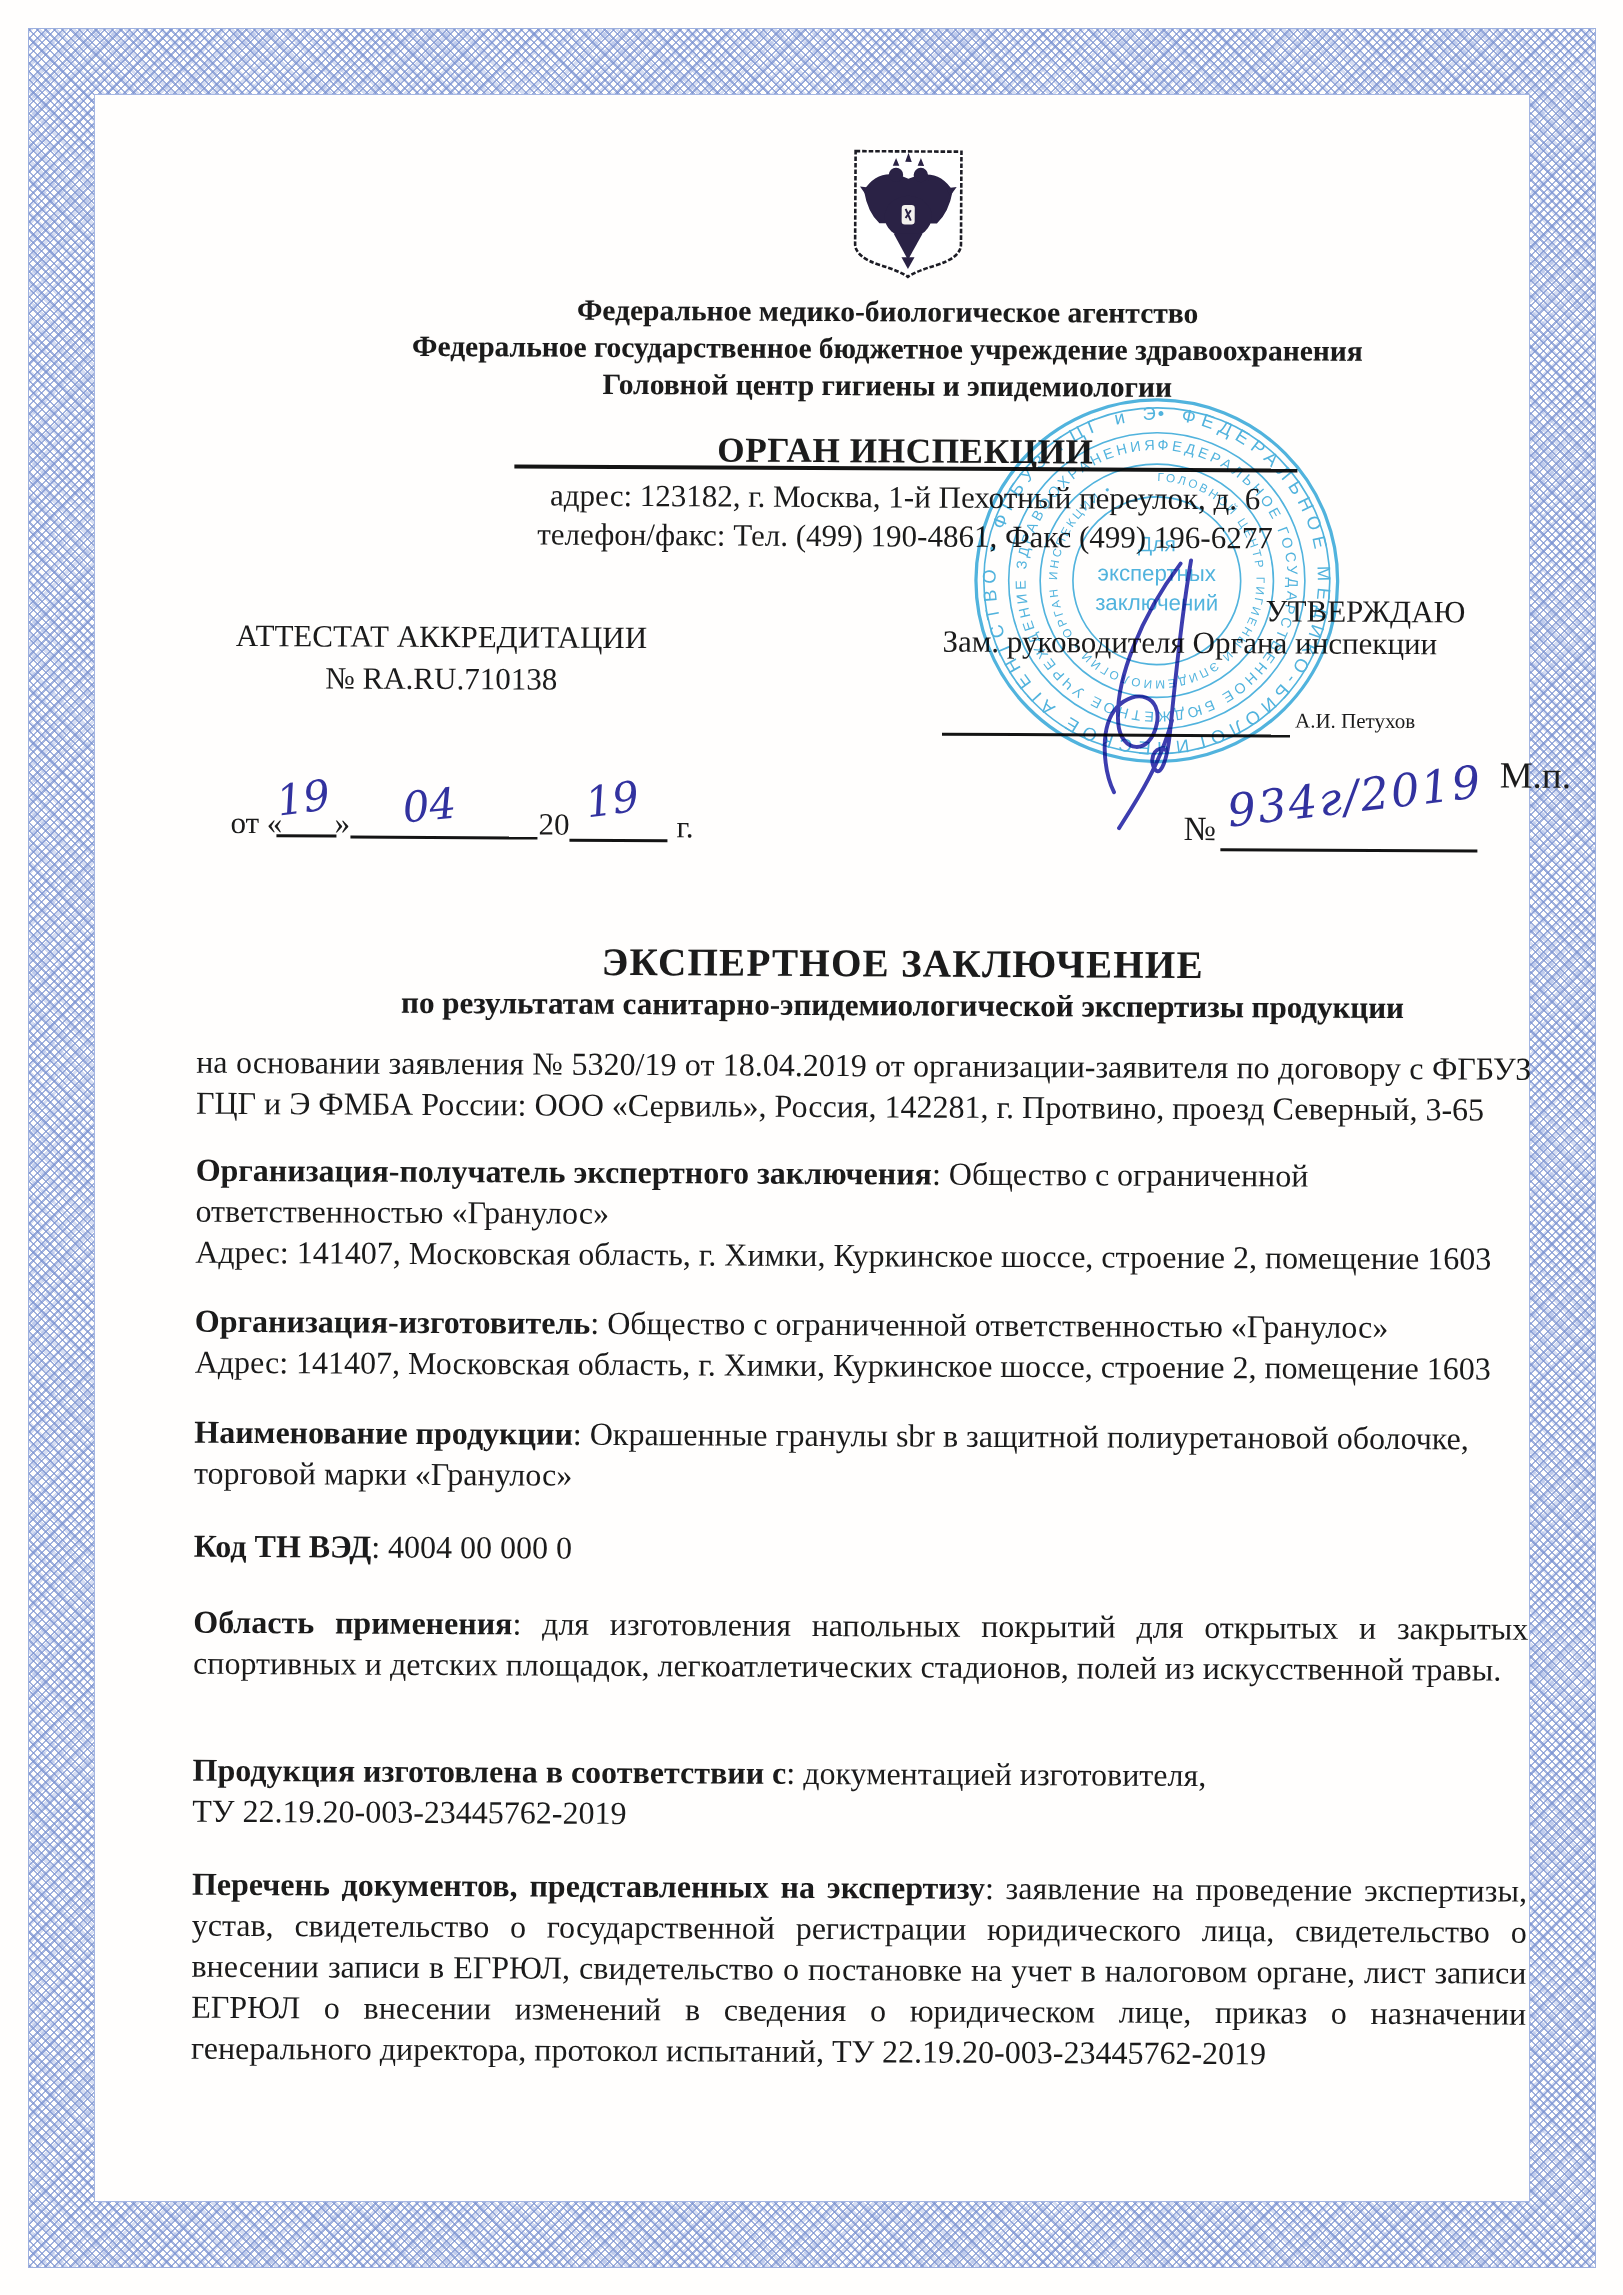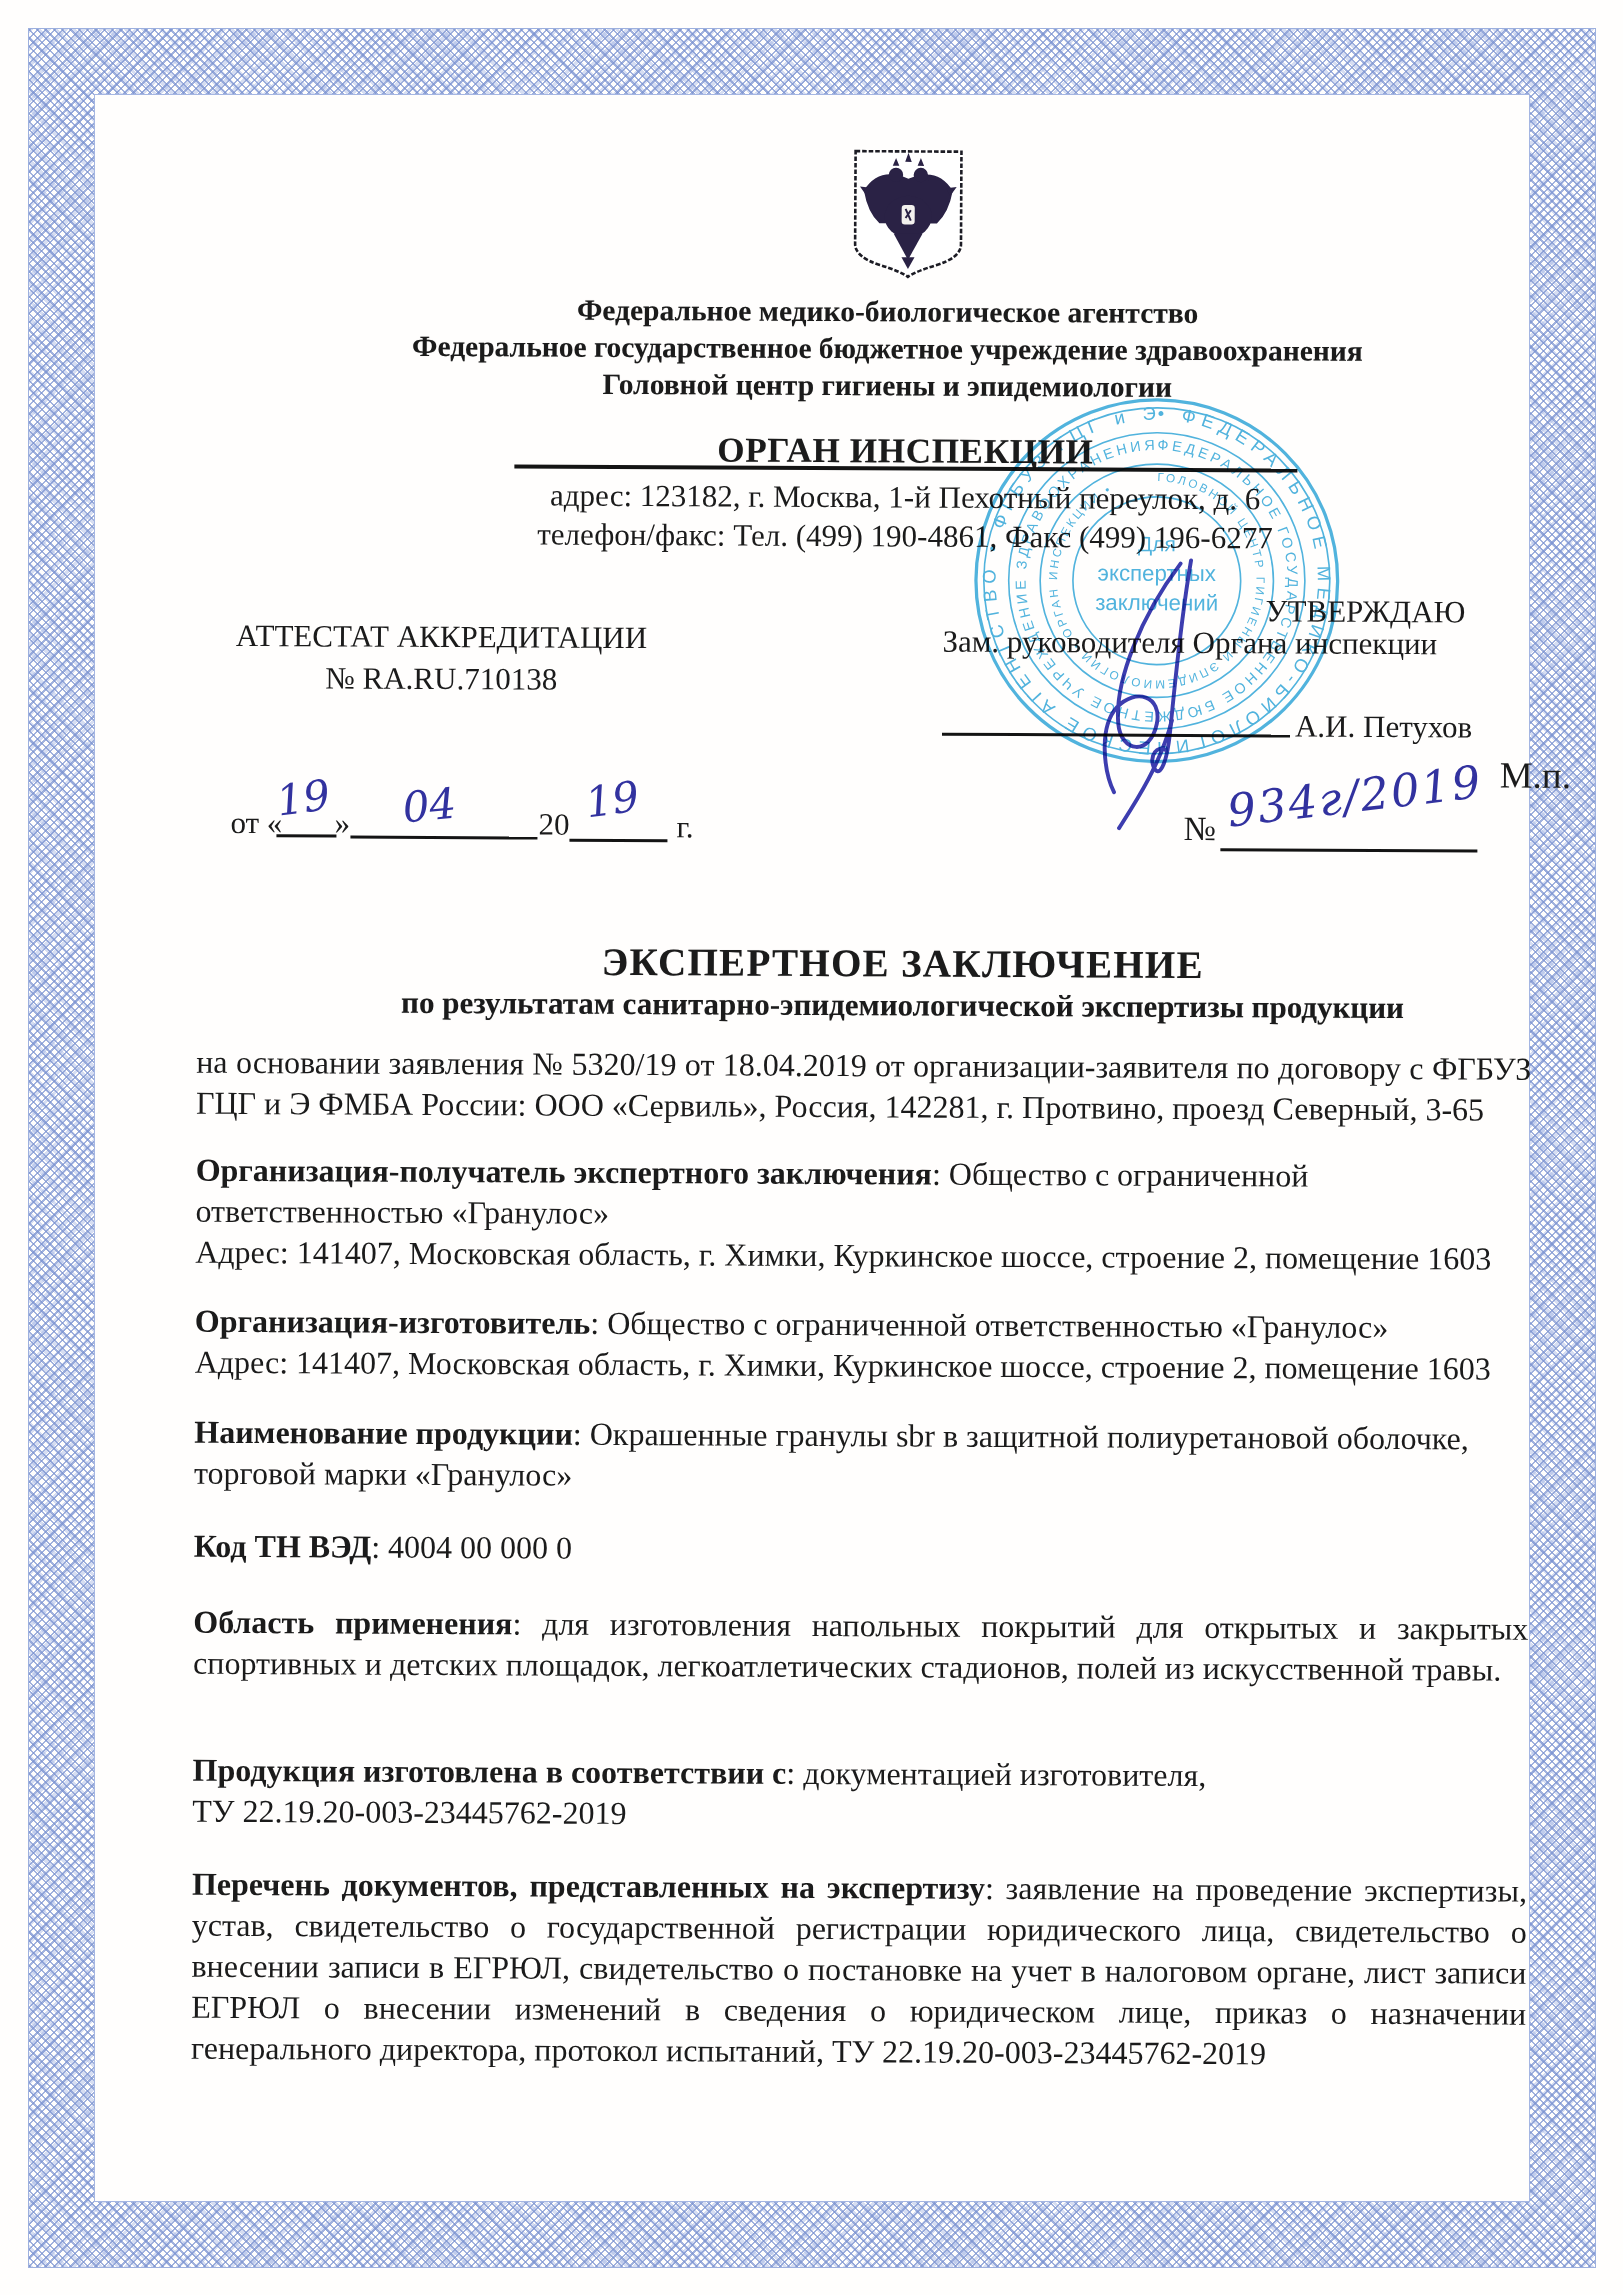--- a/index.html
+++ b/index.html
@@ -24,21 +24,21 @@
   .ink-soft{text-shadow:0 0 0.7px rgba(20,20,20,.28);}
 
   .letterhead{left:170px;width:1427px;top:293px;font-size:29.5px;font-weight:bold;line-height:37px;}
   .organ{left:182px;width:1440px;top:431px;font-size:35px;font-weight:bold;letter-spacing:0.7px;}
   .rule{background:#141414;height:3.9px;}
   .addr{left:182px;width:1440px;top:477px;font-size:31px;line-height:39px;}
 
   .attestat{left:223px;width:432px;top:618px;font-size:31px;line-height:42px;}
   .approve-h{left:1263px;top:591px;font-size:31px;}
   .approve-t{left:940px;top:623px;font-size:31px;white-space:nowrap;}
-  .approver{left:1293px;top:706px;font-size:31px;white-space:nowrap;}
+  .approver{left:1293px;top:706px;font-size:21px;white-space:nowrap;}
   .mp{left:1498px;top:750px;font-size:37px;}
 
   .pr48{font-size:31px;}
   .hw{font-family:"DejaVu Serif",serif;font-style:italic;color:#32329f;white-space:nowrap;}
 
   .doc-title{left:182px;width:1440px;top:940px;font-size:39px;font-weight:bold;letter-spacing:1.3px;}
   .doc-sub{left:182px;width:1440px;top:987px;font-size:31px;font-weight:bold;}
 
   .par{left:196px;width:1335px;font-size:32px;line-height:41px;}
   .just{text-align:justify;}

